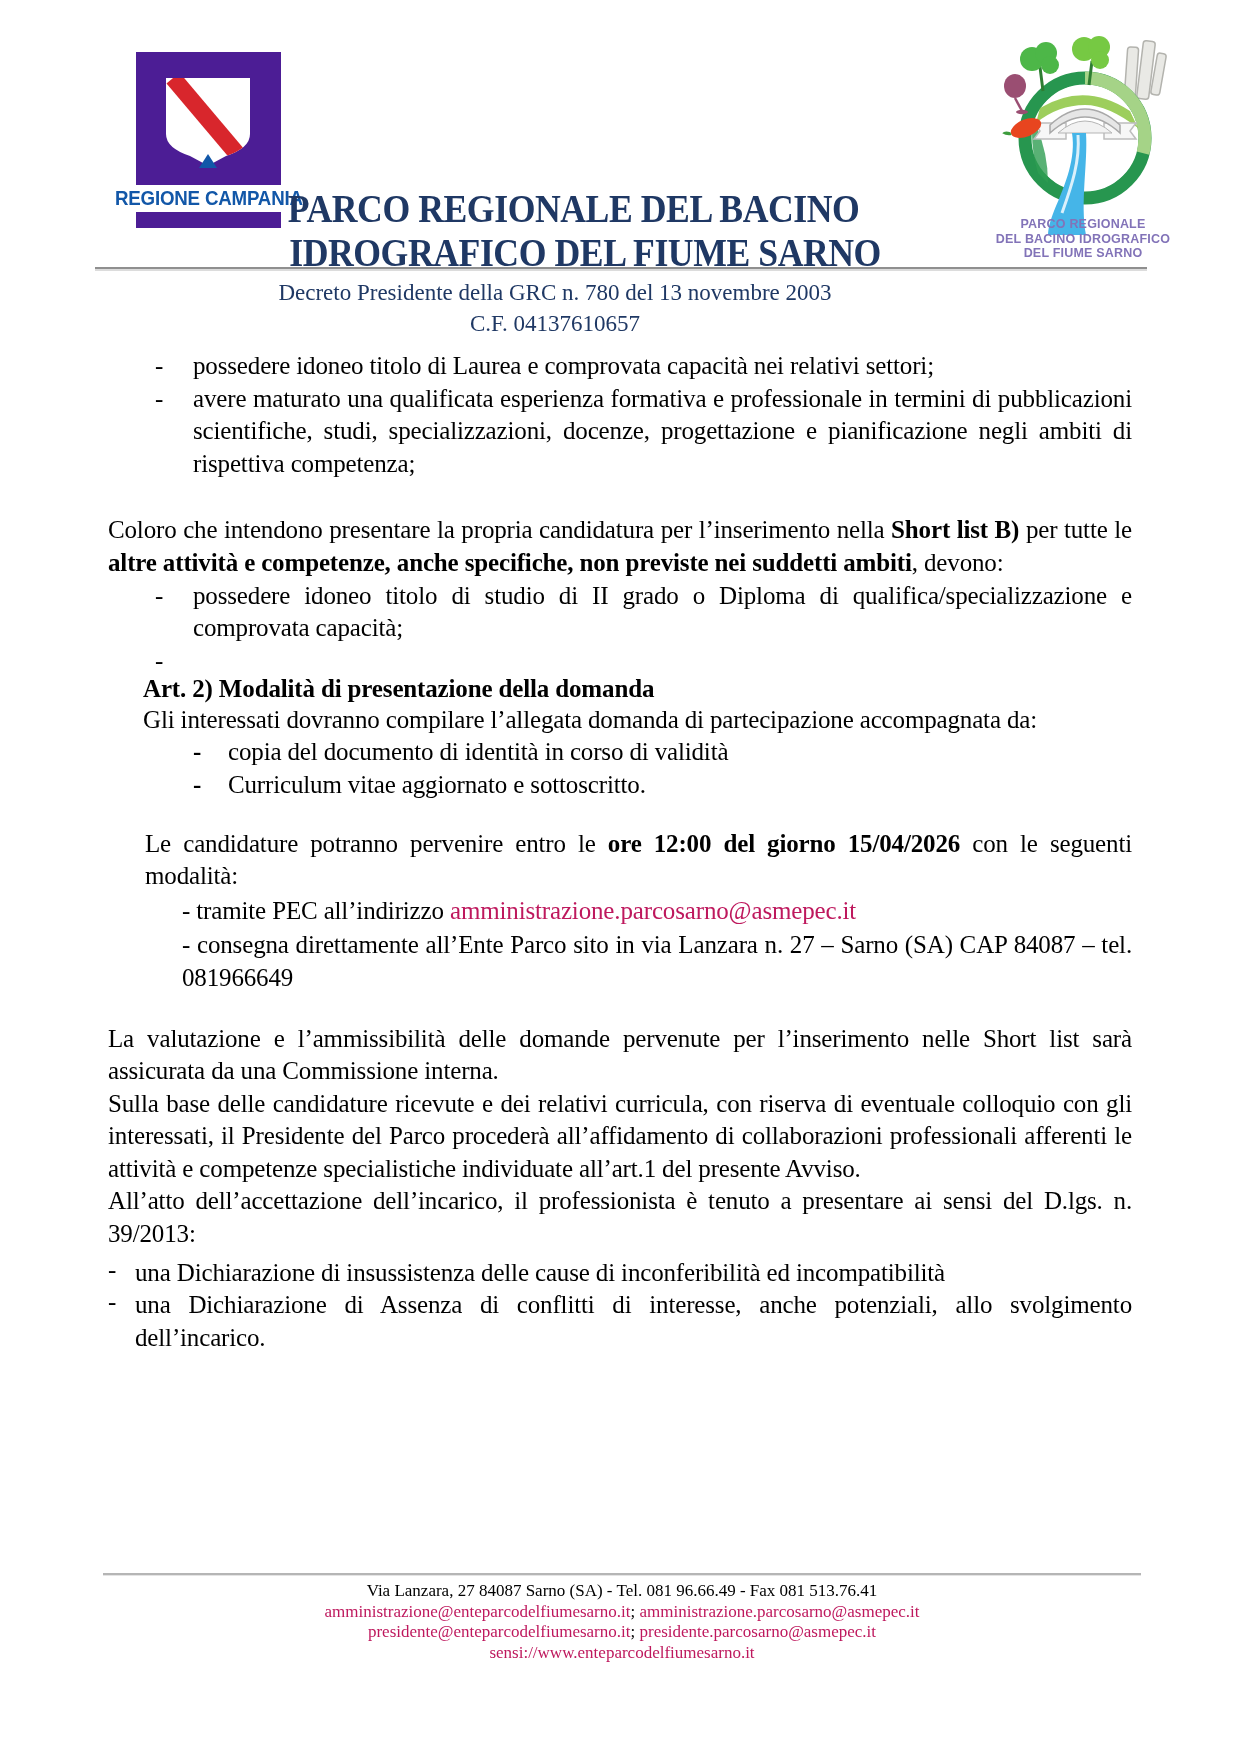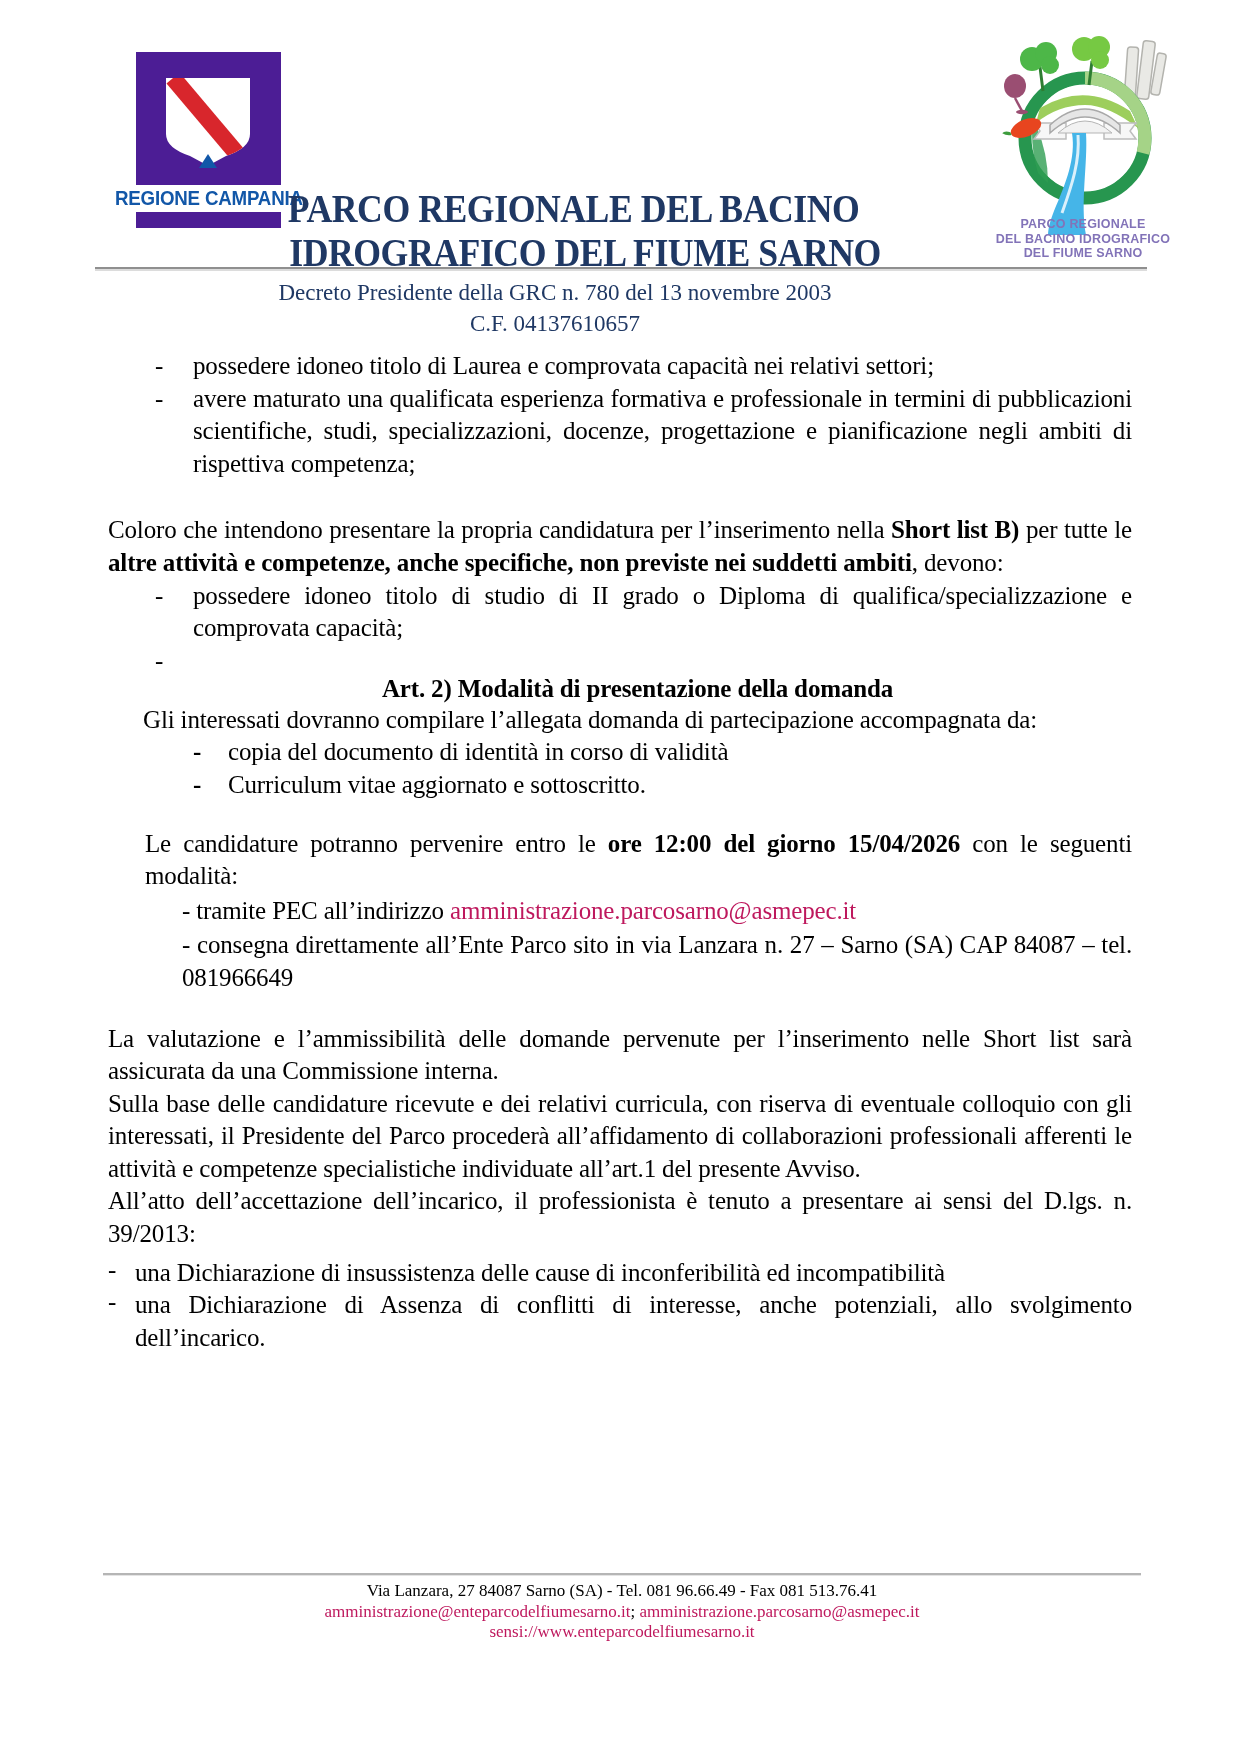--- a/index.html
+++ b/index.html
@@ -31,21 +31,21 @@
     font-size:12.5px;line-height:14.5px;letter-spacing:.2px;white-space:nowrap;margin-top:12px;}
   
   .main{position:absolute;left:108px;top:0;width:1024px;font-size:25px;line-height:32.6px;letter-spacing:-.15px;}
   .para{margin:0;text-align:justify;}
   .li{position:relative;text-align:justify;}
   .marker{position:absolute;top:0;}
   .l12{padding-left:85px;}  .l12 .marker{left:47px;}
   .l3{padding-left:120px;}  .l3 .marker{left:85px;font-weight:bold;}
   .l4{padding-left:27px;}   .l4 .marker{left:0;top:-3px;}
   .ind35{margin-left:35px;} .ind37{margin-left:37px;} .ind74{margin-left:74px;}
-  .h-art{font-weight:bold;line-height:30px;text-align:center;}
+  .h-art{font-weight:bold;line-height:30px;text-align:left;}
   .b{font-weight:bold;}
   .lnk{color:#be185d;margin-top:36px;}
   
   .ftr-rule{position:absolute;left:103px;top:1573px;width:1038px;height:2px;background:#b5b5b5;border-bottom:1px solid #e4e4e4;}
   .ftr{position:absolute;left:103px;top:1581px;width:1038px;text-align:center;font-size:17px;line-height:20.5px;}
 </style>
 </head>
 <body>
 
 <div class="page">
@@ -182,16 +182,17 @@
     <div class="li l4">
       <span class="marker">-</span>
       <span><span>una Dichiarazione di Assenza di conflitti di interesse, anche potenziali, allo svolgimento dell’incarico.</span></span>
     </div>
   </div>
 
   <div class="ftr-rule"></div>
   <div class="ftr">
     <div><span>Via Lanzara, 27 84087 Sarno (SA) - Tel. 081 96.66.49 - Fax 081 513.76.41</span></div>
     <div><span class="lnk">amministrazione@enteparcodelfiumesarno.it</span><span>; </span><span class="lnk">amministrazione.parcosarno@asmepec.it</span></div>
+    <div><span class="lnk">presidente@enteparcodelfiumesarno.it</span><span>; </span><span class="lnk">presidente.parcosarno@asmepec.it</span></div>
     <div><span class="lnk">sensi://www.enteparcodelfiumesarno.it</span></div>
   </div>
 
 </div>
 
 </body></html>

